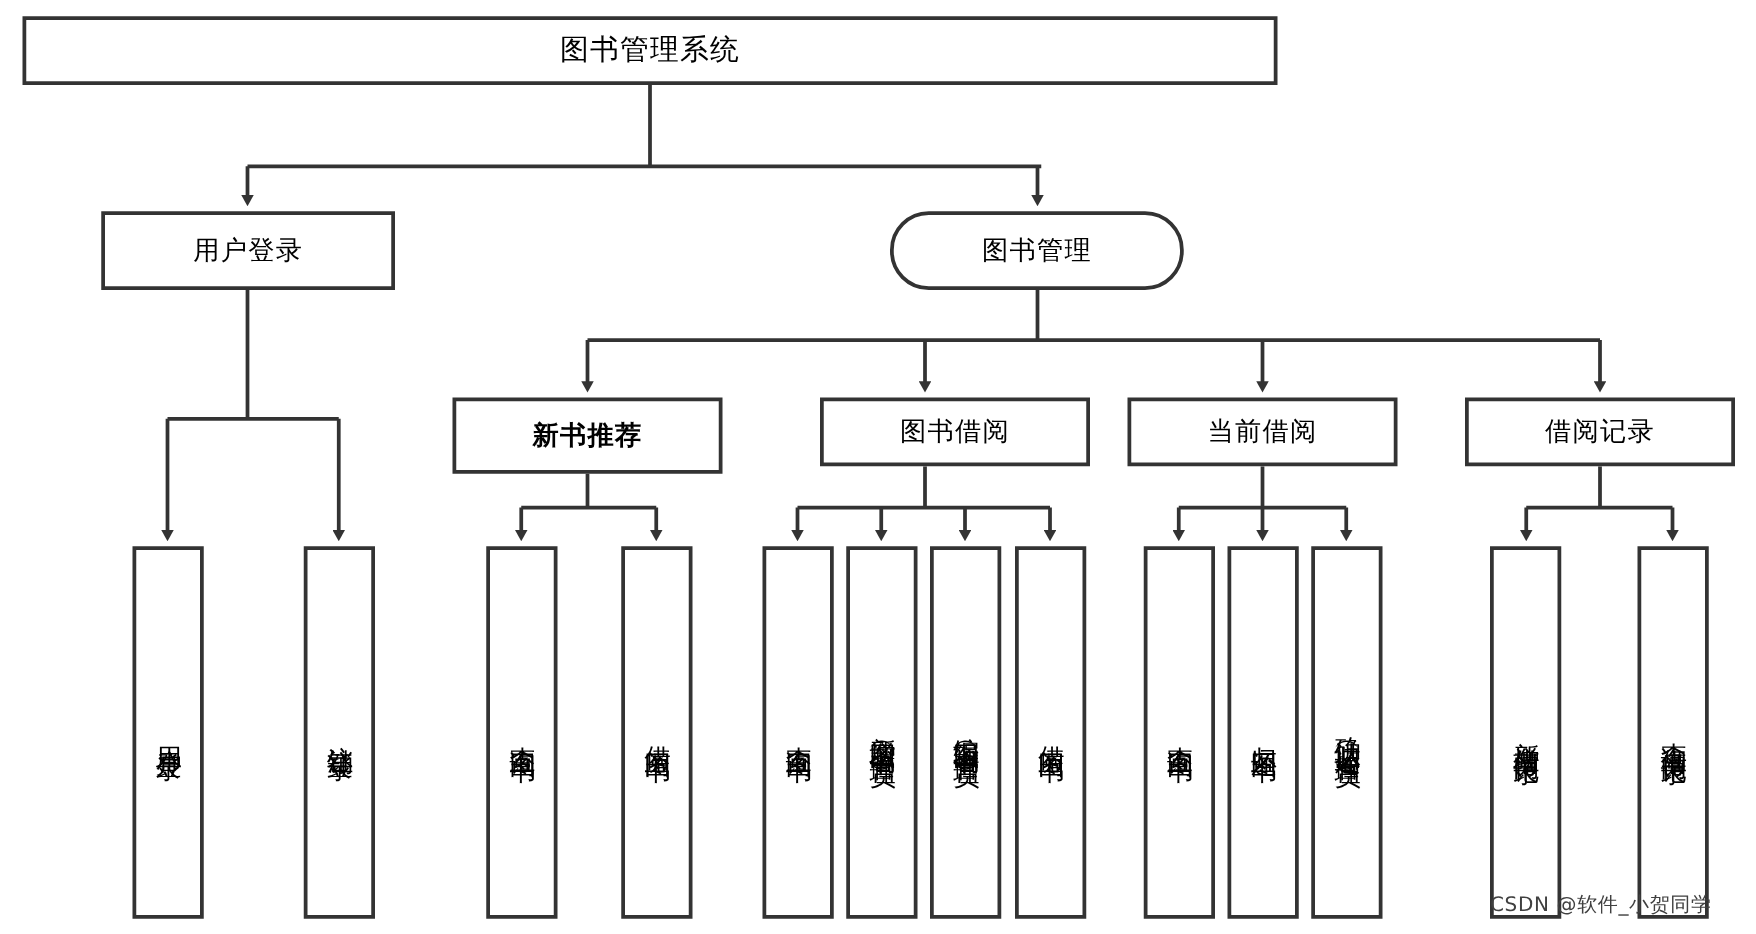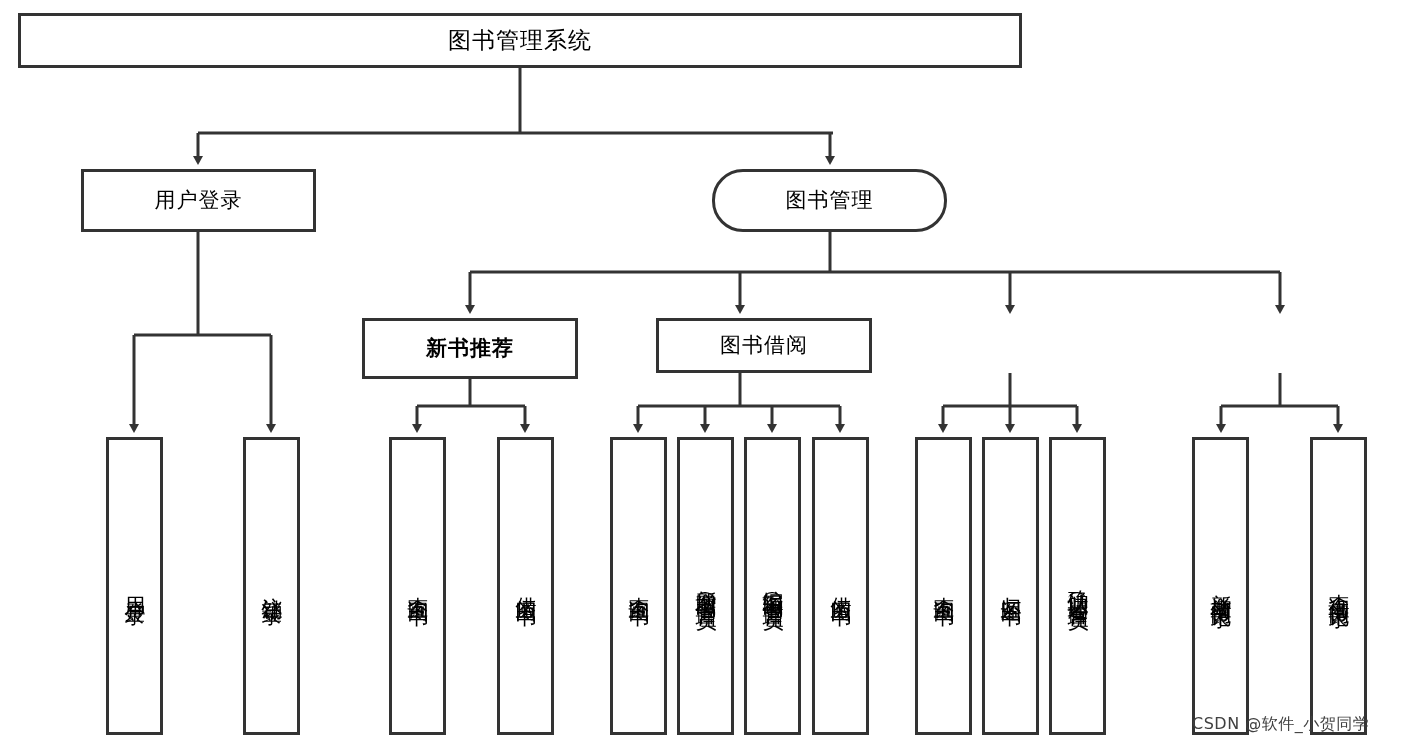--- a/index.html
+++ b/index.html
@@ -127,20 +127,26 @@
   <div class="node" style="left:712px; top:169px; width:235px; height:63px;border-radius:31px;">
     <span class="node-label">图书管理</span>
   </div>
 
   <div class="node" style="left:362px; top:318px; width:216px; height:61px;font-weight:bold;">
     <span class="node-label">新书推荐</span>
   </div>
   <div class="node" style="left:632px; top:318px; width:216px; height:55px;margin-left:24px;">
     <span class="node-label">图书借阅</span>
   </div>
+  <div class="node" style="left:902px; top:318px; width:216px; height:55px;">
+    <span class="node-label">当前借阅</span>
+  </div>
+  <div class="node" style="left:1172px; top:318px; width:216px; height:55px;">
+    <span class="node-label">借阅记录</span>
+  </div>
 
   <div class="node vertical" style="left:106px; top:437px; width:57px; height:298px;">
     <span class="node-label">用户登录</span>
   </div>
   <div class="node vertical" style="left:243px; top:437px; width:57px; height:298px;">
     <span class="node-label">注销登录</span>
   </div>
 
   <div class="node vertical" style="left:389px; top:437px; width:57px; height:298px;">
     <span class="node-label">查询图书</span>

